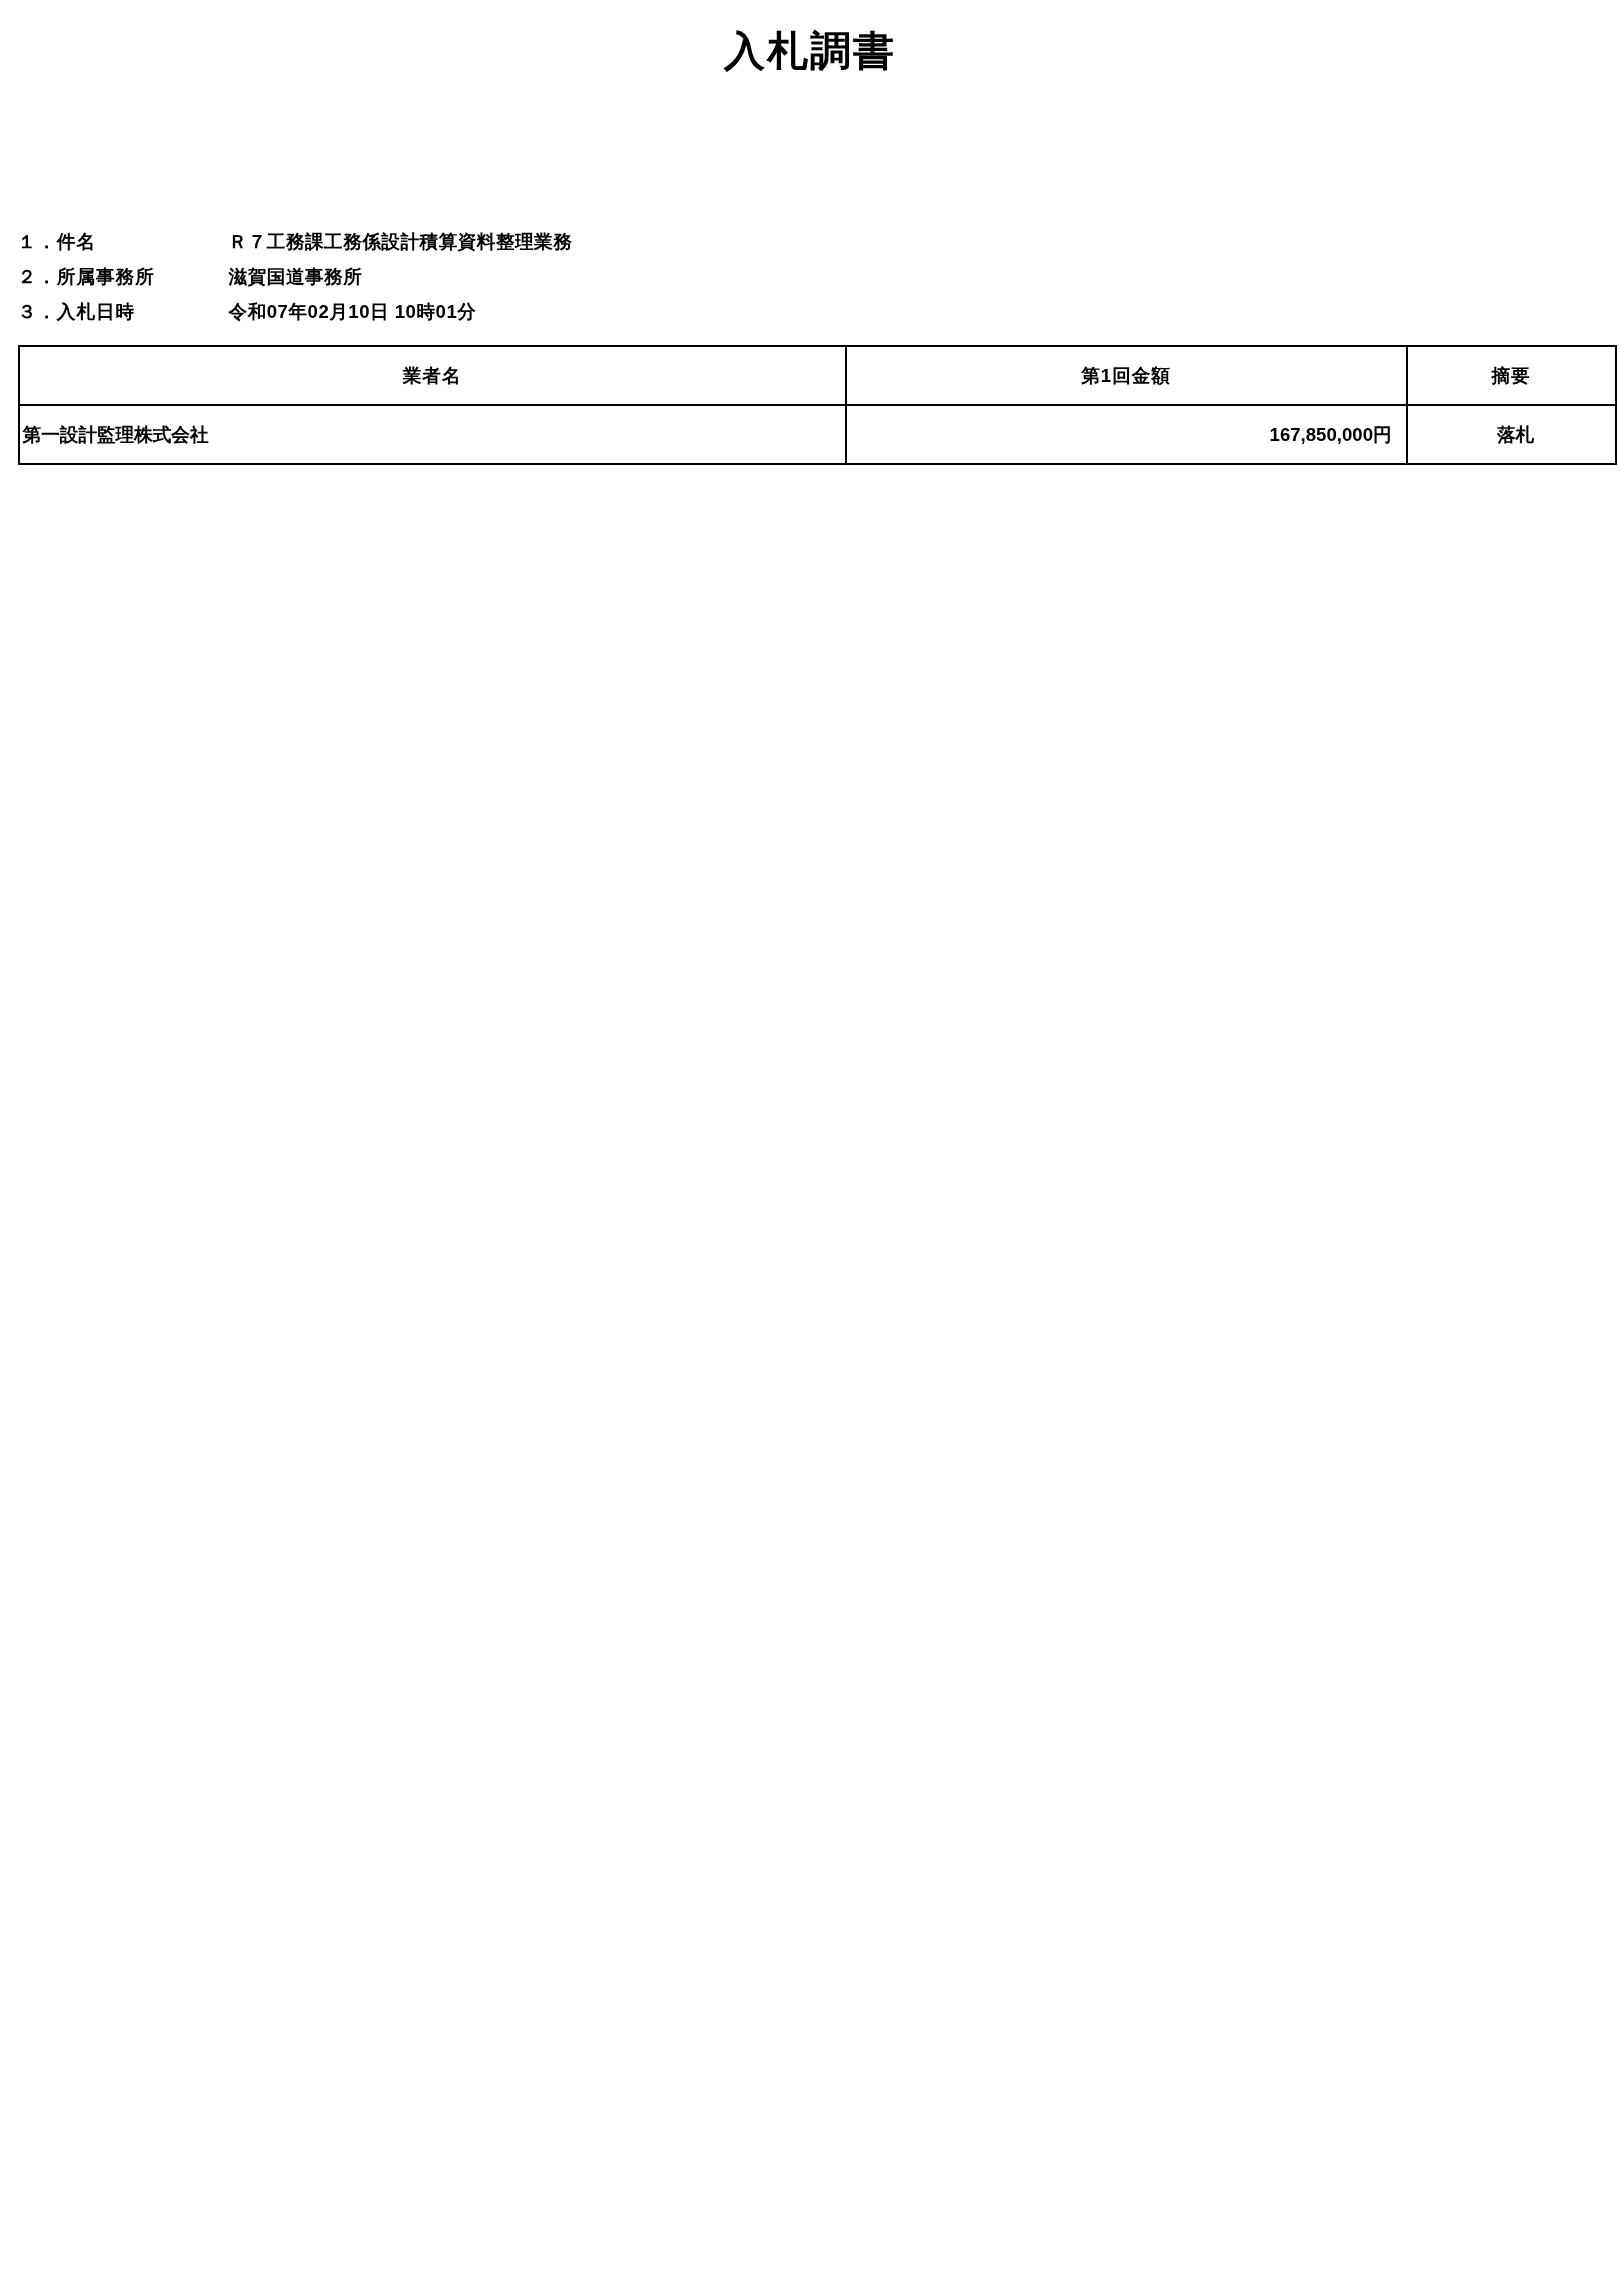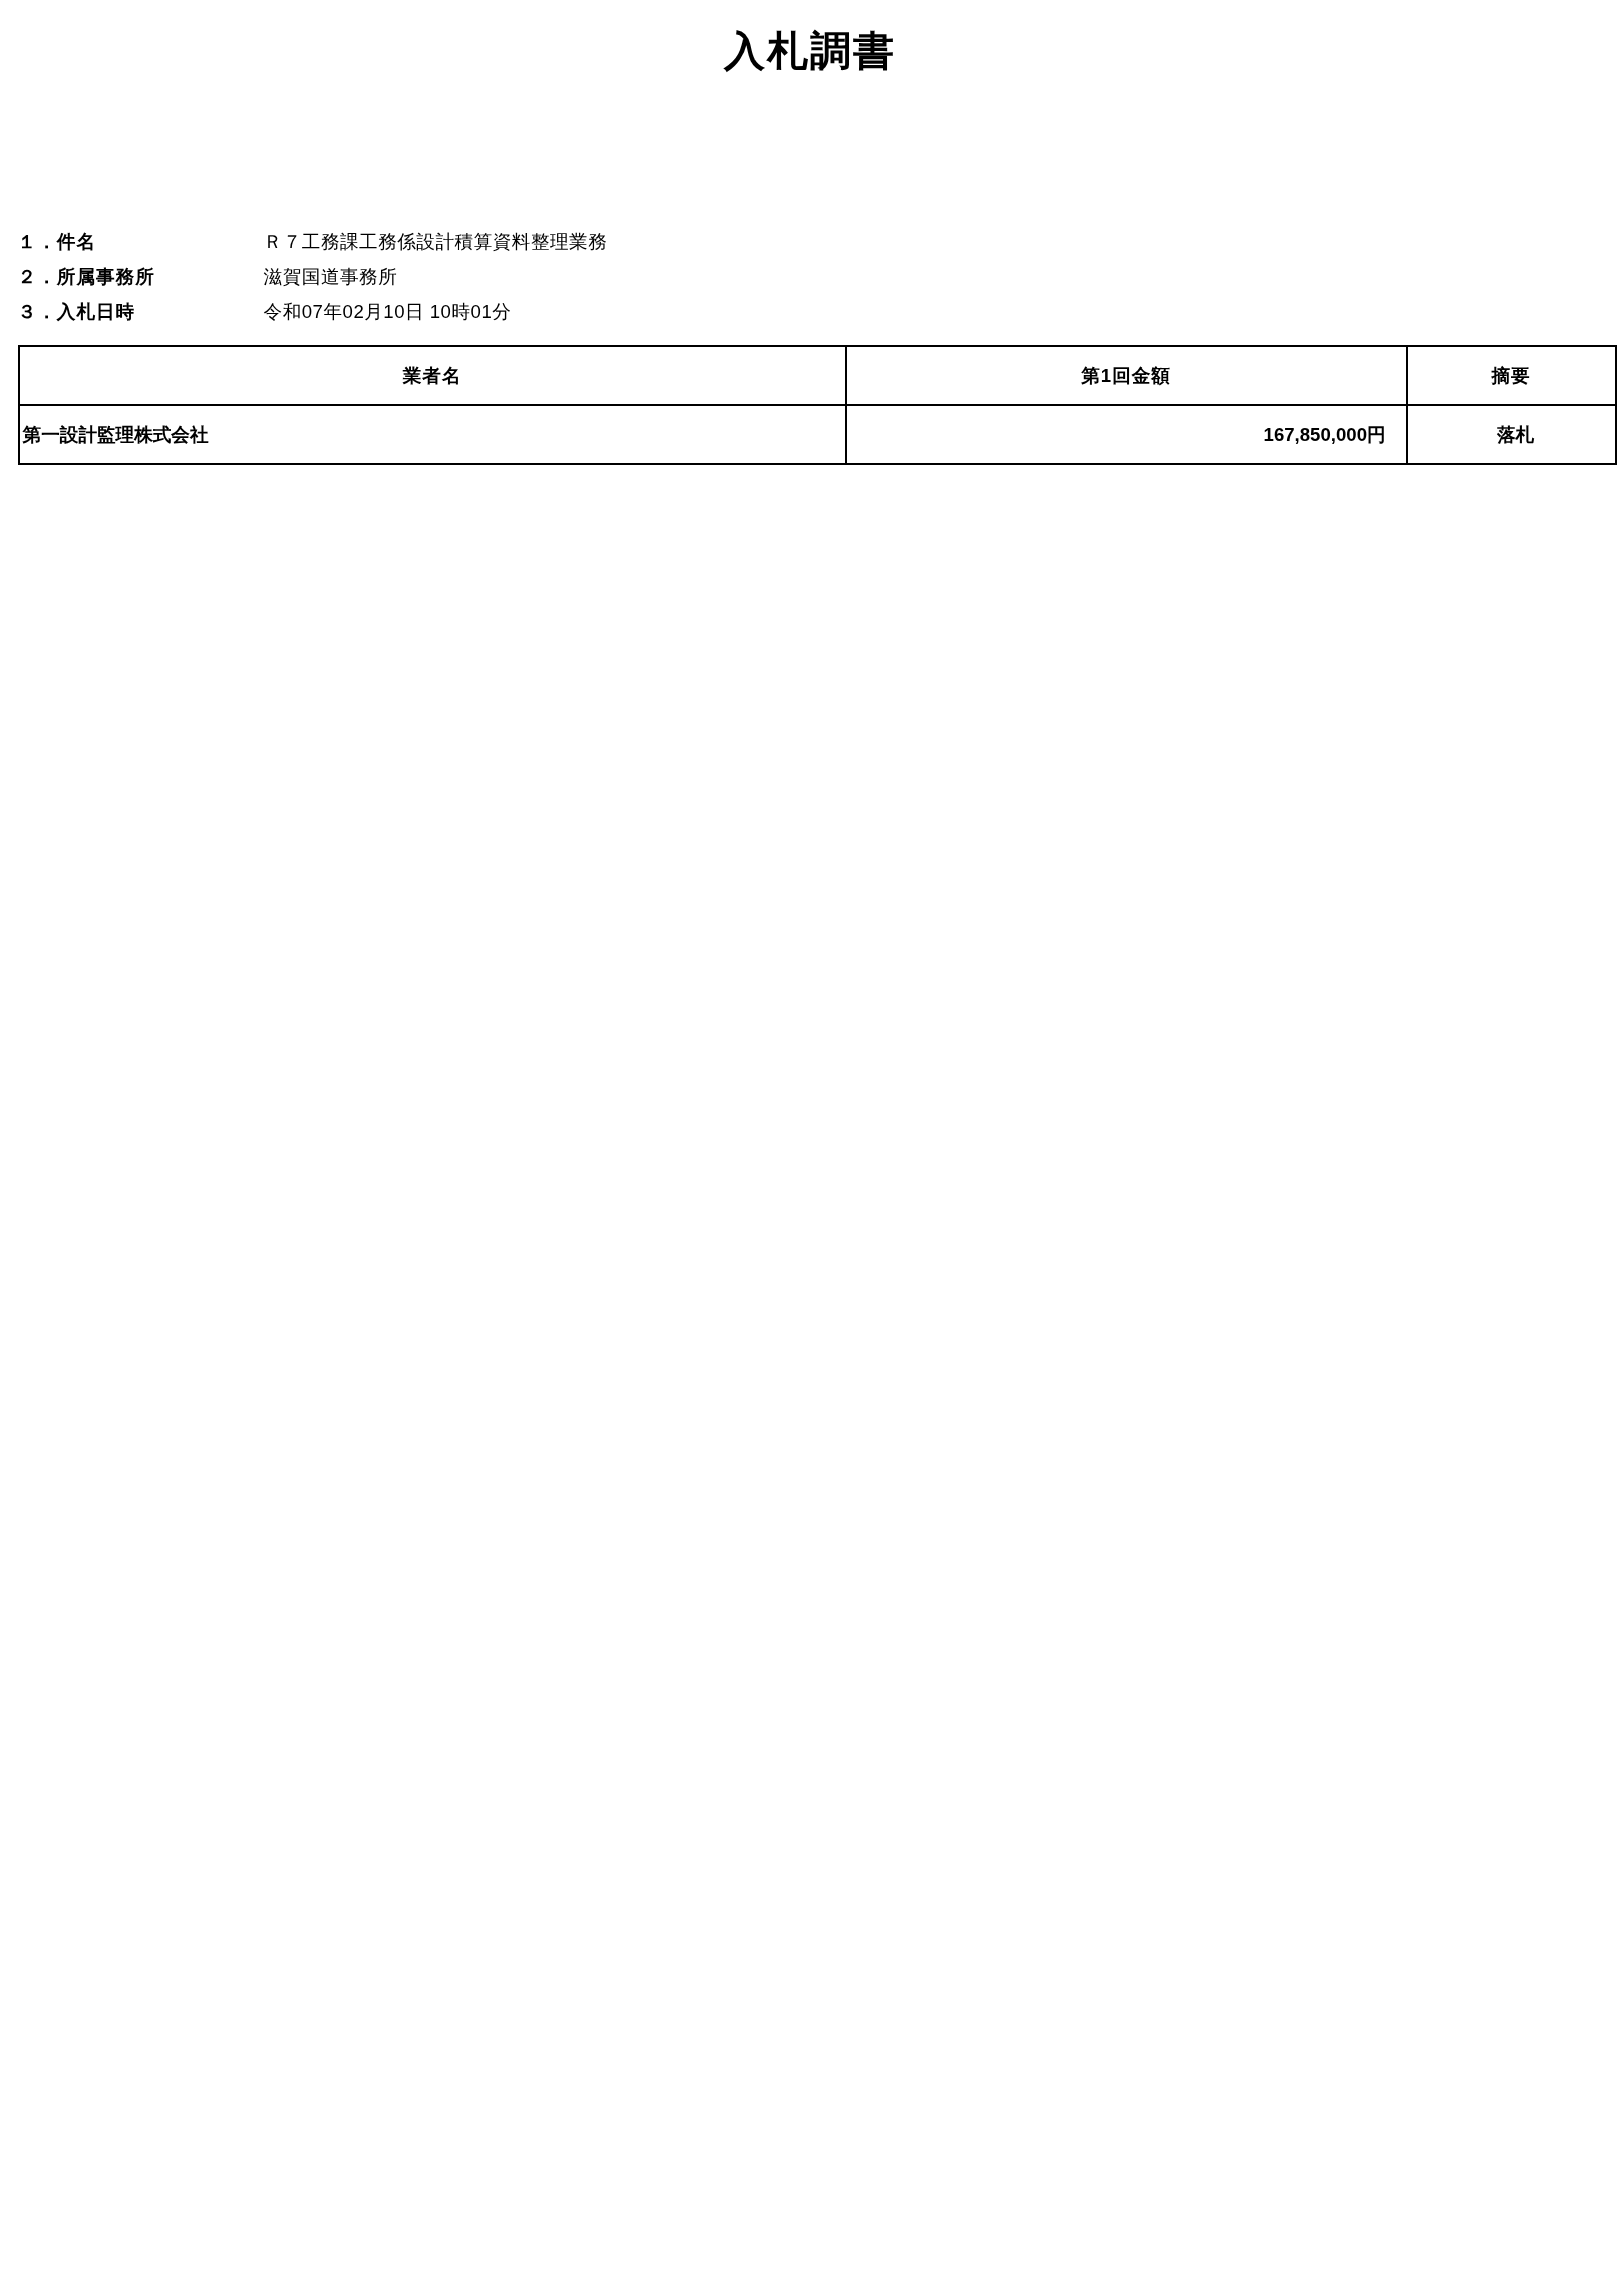--- a/index.html
+++ b/index.html
@@ -77,24 +77,23 @@
   }
   .info-label {
     width: 211px;
     font-size: 18.6px;
     font-weight: bold;
     letter-spacing: 1px;
     white-space: nowrap;
   }
   .info-value {
     font-size: 18.6px;
-    font-weight: normal;
+    font-weight: bold;
     letter-spacing: 0.5px;
     white-space: nowrap;
-    margin-left: 35px;
   }
 
   
   .bid-table {
     position: absolute;
     top: 337px;
     left: 17.6px;
     width: 1585px;
     border-collapse: collapse;
     table-layout: fixed;
@@ -112,21 +111,21 @@
   .col-company { width: 823px; }
   .col-amount  { width: 557px; }
   .col-note    { width: 205px; margin-left: 18px; }
   .cell-company {
     text-align: left;
     padding-left: 3px;
     font-weight: bold;
   }
   .cell-amount {
     text-align: right;
-    padding-right: 20px;
+    padding-right: 14px;
     font-weight: bold;
   }
   .cell-note {
     text-align: center;
     padding-left: 9.8px;
     font-weight: bold;
   }
 
   
   .footnote {

